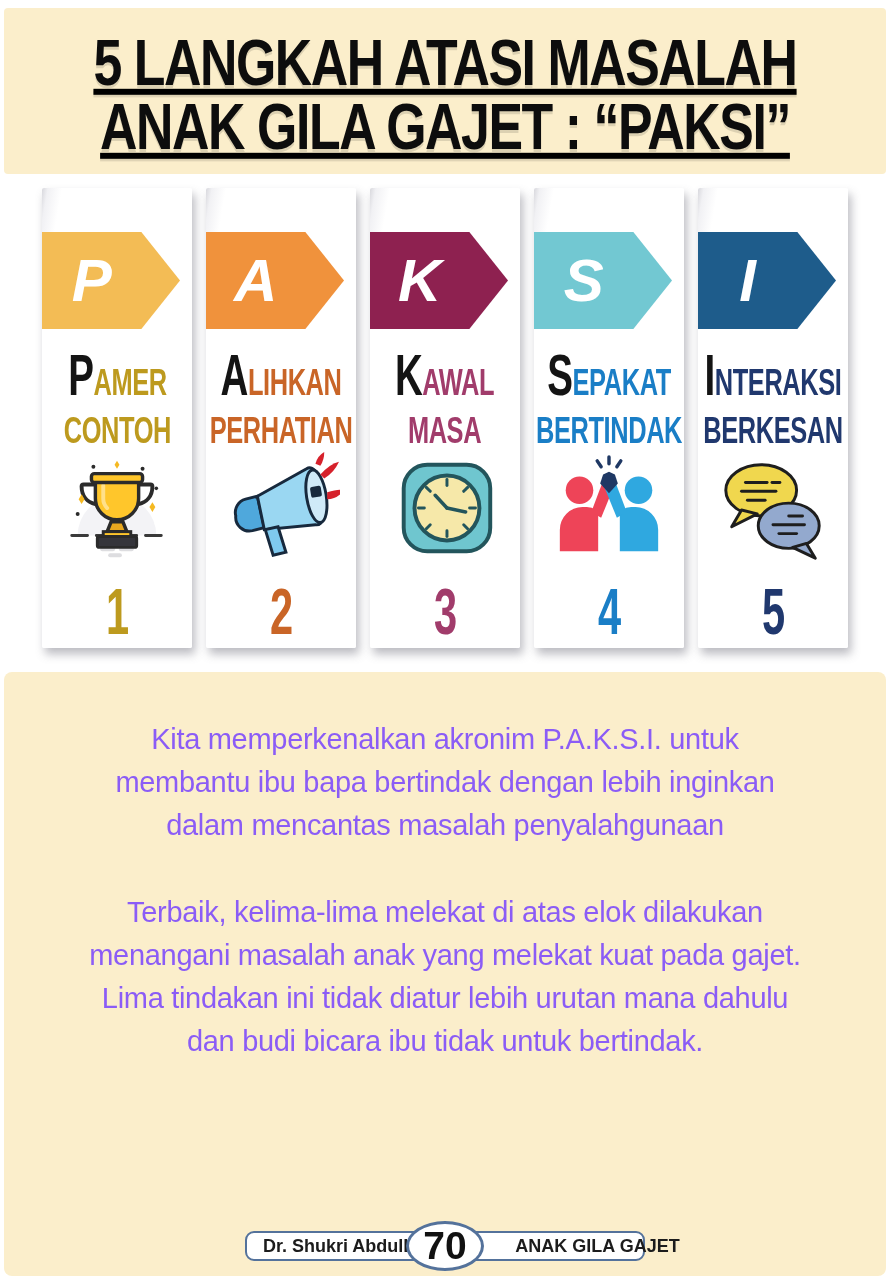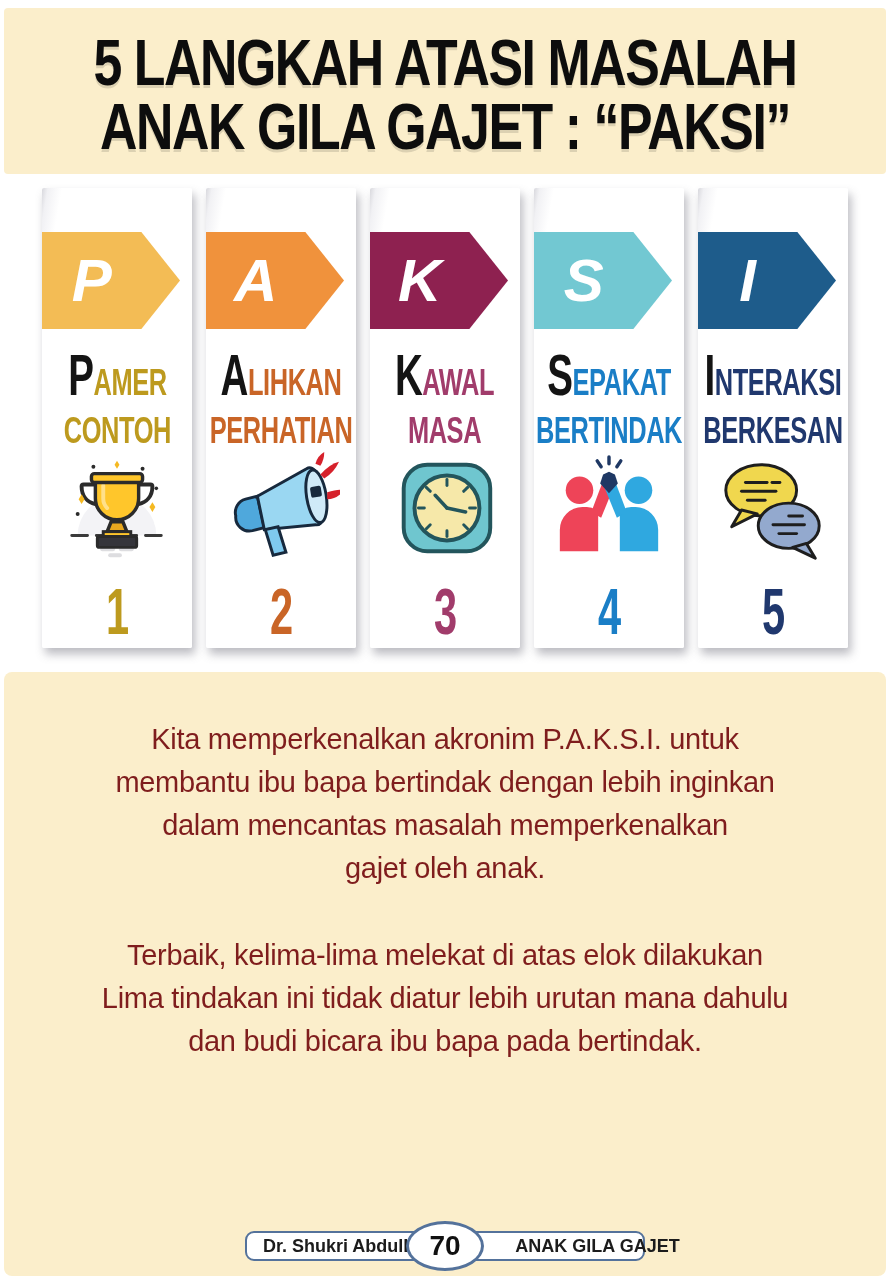--- a/index.html
+++ b/index.html
@@ -1,46 +1,46 @@
 <!DOCTYPE html>
 <html><head>
 <meta charset="utf-8">
 <style>
   html,body{margin:0;padding:0;}
   body{width:890px;height:1280px;background:#ffffff;font-family:"Liberation Sans",sans-serif;overflow:hidden;}
   .page{position:absolute;top:0;left:0;width:890px;height:1280px;background:#ffffff;}
 
   
-  .title-band{position:absolute;top:8px;left:4px;width:882px;height:166px;background:#FBEECB;border-radius:4px;text-align:center;}
+  .title-band{position:absolute;top:8px;left:4px;width:882px;height:166px;background:#FBEECB;border-radius:4px;text-align:center;text-decoration:underline;}
   .title-line{font-weight:900;font-size:54px;line-height:64px;color:#0d0d0d;letter-spacing:-1.5px;transform:scale(0.96,1.2);transform-origin:center top;white-space:nowrap;text-shadow:0 2px 0 rgba(0,0,0,0.12);}
   .title-wrap{padding-top:16px;}
 
   
   .cards{position:absolute;top:188px;left:0;width:890px;height:470px;display:flex;justify-content:space-between;padding:0 42px;box-sizing:border-box;}
   .card{position:relative;width:150px;height:460px;background:linear-gradient(100deg,#d8d8dd 0px,#f1f1f4 6px,#ffffff 20px);box-shadow:3px 6px 10px rgba(105,105,118,0.45);border-radius:2px;display:flex;flex-direction:column;align-items:center;}
   .arrow{margin-top:44px;align-self:flex-start;width:138px;height:97px;clip-path:polygon(0 0,72% 0,100% 50%,72% 100%,0 100%);}
   .arrow-letter{display:block;width:72%;text-align:center;line-height:97px;font-size:60px;font-weight:900;font-style:italic;color:#ffffff;}
   .label{margin-top:26px;text-align:center;transform:scale(0.82,1.22);transform-origin:center top;line-height:34px;font-weight:700;letter-spacing:-0.5px;white-space:nowrap;}
   .label .initial{font-size:47px;color:#141414;}
   .label .rest{font-size:31px;}
   .label .line2{font-size:31px;}
   .icon-box{margin-top:16px;width:118px;height:120px;}
   .icon-box svg{width:100%;height:100%;}
   .step-number{margin-top:4px;font-size:52px;font-weight:700;transform:scale(0.8,1.25);transform-origin:center top;}
 
   
   .content-block{position:absolute;top:672px;left:4px;width:882px;height:604px;background:#FBEECB;border-radius:8px;}
-  .para{margin-top:44px;text-align:center;color:#7f1d1d;font-size:29px;line-height:43px;letter-spacing:-0.3px;}
+  .para{margin-top:44px;text-align:center;color:#8b5cf6;font-size:29px;line-height:43px;letter-spacing:-0.3px;}
   .para:first-child{margin-top:46px;}
 
   
   .footer-pill{position:absolute;top:1231px;left:50%;transform:translateX(-50%);width:400px;height:30px;background:#ffffff;border:2px solid #54729B;border-radius:9px;display:flex;align-items:center;justify-content:space-between;padding:0 16px;box-sizing:border-box;z-index:1;}
   .footer-pill span{font-size:18px;font-weight:700;color:#1c1c1c;white-space:nowrap;}
   .pill-gap{width:86px;flex:none;}
-  .page-oval{position:absolute;top:1221px;left:50%;transform:translateX(-50%);width:78px;height:50px;background:#ffffff;border:3px solid #54729B;border-radius:50%;text-align:center;line-height:44px;font-size:28px;font-weight:700;color:#111;z-index:2;box-sizing:border-box;}
+  .page-oval{position:absolute;top:1221px;left:50%;transform:translateX(-50%);width:78px;height:50px;background:#ffffff;border:3px solid #54729B;border-radius:50%;text-align:center;line-height:44px;font-size:39px;font-weight:700;color:#111;z-index:2;box-sizing:border-box;}
 </style>
 </head>
 <body>
 
 <div class="page">
 
   <div class="title-band">
     <div class="title-wrap">
       <div class="title-line">5 LANGKAH ATASI MASALAH</div>
       <div class="title-line">ANAK GILA GAJET : “PAKSI”</div>
@@ -195,27 +195,27 @@
       </div>
       <div class="step-number" style="color: rgb(32, 56, 110);">5</div>
     </div>
 
   </div>
 
   <div class="content-block">
     <div class="para">
       <div>Kita memperkenalkan akronim P.A.K.S.I. untuk</div>
       <div>membantu ibu bapa bertindak dengan lebih inginkan</div>
-      <div>dalam mencantas masalah memperkenalkan</div>
-      <div>gajet oleh anak.</div>
+      <div>dalam mencantas masalah penyalahgunaan</div>
     </div>
     <div class="para">
       <div>Terbaik, kelima-lima melekat di atas elok dilakukan</div>
+      <div>menangani masalah anak yang melekat kuat pada gajet.</div>
       <div>Lima tindakan ini tidak diatur lebih urutan mana dahulu</div>
-      <div>dan budi bicara ibu bapa pada bertindak.</div>
+      <div>dan budi bicara ibu tidak untuk bertindak.</div>
     </div>
   </div>
 
   <div class="footer-pill">
     <span>Dr. Shukri Abdullah</span>
     <span class="pill-gap"></span>
     <span>ANAK GILA GAJET</span>
   </div>
   <div class="page-oval">70</div>
 

